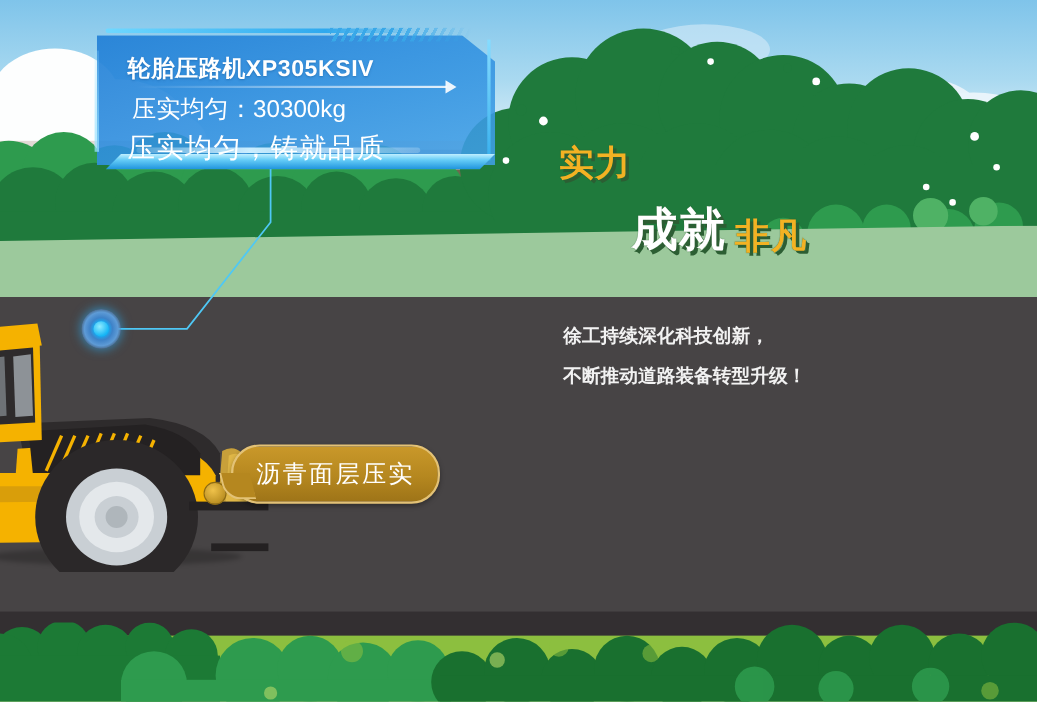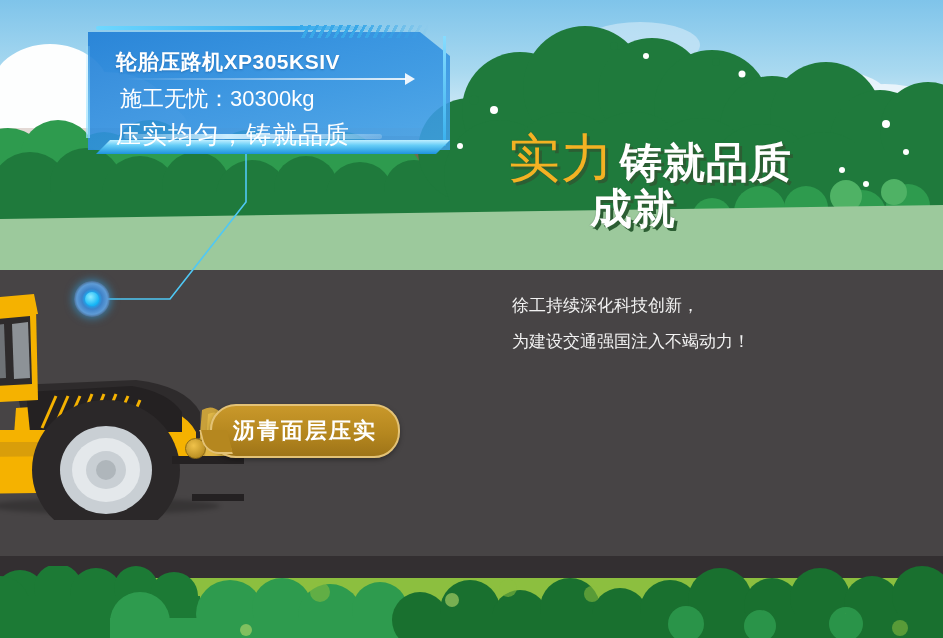--- a/index.html
+++ b/index.html
@@ -134,48 +134,48 @@
     position:absolute;left:11px;top:11px;width:14px;height:14px;border-radius:50%;
     background:radial-gradient(circle at 40% 35%,#8FEBFF,#15B5F5 70%);
   }
 
   
   .headline{position:absolute;left:500px;top:132px;width:420px;height:118px;}
   .hl-row{display:flex;align-items:flex-end;white-space:nowrap;line-height:1;}
   .hl-row.r1{position:absolute;left:8px;top:0;}
   .hl-row.r2{position:absolute;left:74px;top:56px;}
   .hl-gold{
-    font-size:52px;font-weight:normal;color:#F3B223;
+    font-size:32px;font-weight:bold;color:#F3B223;
     text-shadow:3px 3px 0 #2C5E33, 0 0 1px #2C5E33;
     letter-spacing:1px;
   }
   .hl-white{
     font-size:42px;font-weight:bold;color:#FFFFFF;
     text-shadow:3px 3px 0 #2C5E33, 0 0 1px #2C5E33;
     letter-spacing:1px;margin-left:6px;
   }
 
   
   .copy{
     position:absolute;left:512px;top:288px;width:400px;
     color:#F2F2F2;font-size:17px;line-height:36px;
   }
-  .copy div{white-space:nowrap;}
+  .copy div{white-space:nowrap;font-weight:bold;}
 
   
   .callout{
     position:absolute;left:210px;top:404px;width:186px;height:50px;
     background:linear-gradient(180deg,#C9982A 0%,#B5871F 55%,#9E7418 100%);
     border:2px solid #E3C276;border-radius:26px;
     box-shadow:0 2px 5px rgba(0,0,0,.35);
   }
   .callout-text{
     position:absolute;left:0;top:0;width:186px;height:50px;
     display:flex;align-items:center;justify-content:center;
-    color:#FFFFFF;font-size:22px;letter-spacing:2px;font-weight:700;
+    color:#FFFFFF;font-size:22px;letter-spacing:2px;font-weight:400;
   }
   .callout-tail{
     position:absolute;left:-10px;bottom:2px;width:26px;height:22px;
     background:#B5871F;border-left:2px solid #E3C276;border-bottom:2px solid #E3C276;
     border-radius:0 0 0 14px;transform:skewX(14deg);
   }
   .callout-dot{
     position:absolute;left:185px;top:438px;width:19px;height:19px;border-radius:50%;
     background:radial-gradient(circle at 40% 35%,#F0C24A,#B98E22 75%);
     border:1px solid #8C6A14;
@@ -308,37 +308,37 @@
     <div class="panel"></div>
     <div class="panel-top-line"></div>
     <div class="panel-hatch"></div>
     <div class="panel-right-edge"></div>
     <div class="panel-left-notch"></div>
     <div class="panel-bottom-strip"></div>
     <div class="panel-bottom-glow"></div>
 
     <div class="panel-title">轮胎压路机XP305KSIV</div>
     <div class="title-arrow"></div>
-    <div class="panel-spec">施工无忧：30300kg</div>
+    <div class="panel-spec">压实均匀：30300kg</div>
     <div class="panel-slogan">压实均匀，铸就品质</div>
   </div>
 
   <div class="headline">
     <div class="hl-row r1">
       <span class="hl-gold">实力</span>
-      <span class="hl-white">铸就品质</span>
     </div>
     <div class="hl-row r2">
-      <span class="hl-white" style="margin-left:16px">成就</span>
+      <span class="hl-white" style="margin-left:0">成就</span>
+      <span class="hl-gold" style="margin-left:8px">非凡</span>
     </div>
   </div>
 
   <div class="copy">
     <div>徐工持续深化科技创新，</div>
-    <div>为建设交通强国注入不竭动力！</div>
+    <div>不断推动道路装备转型升级！</div>
   </div>
 
   <div class="r-shadow"></div>
   <svg class="roller" viewBox="0 0 260 240" preserveAspectRatio="none">
 
     <g>
       <path d="M216 130 q10 -6 18 2 l4 44 q-12 10 -26 2 z" fill="#C8A03A"></path>
       <path d="M222 134 q8 -4 14 2 l3 40 q-10 8 -20 2 z" fill="#E0B747"></path>
     </g>
 

